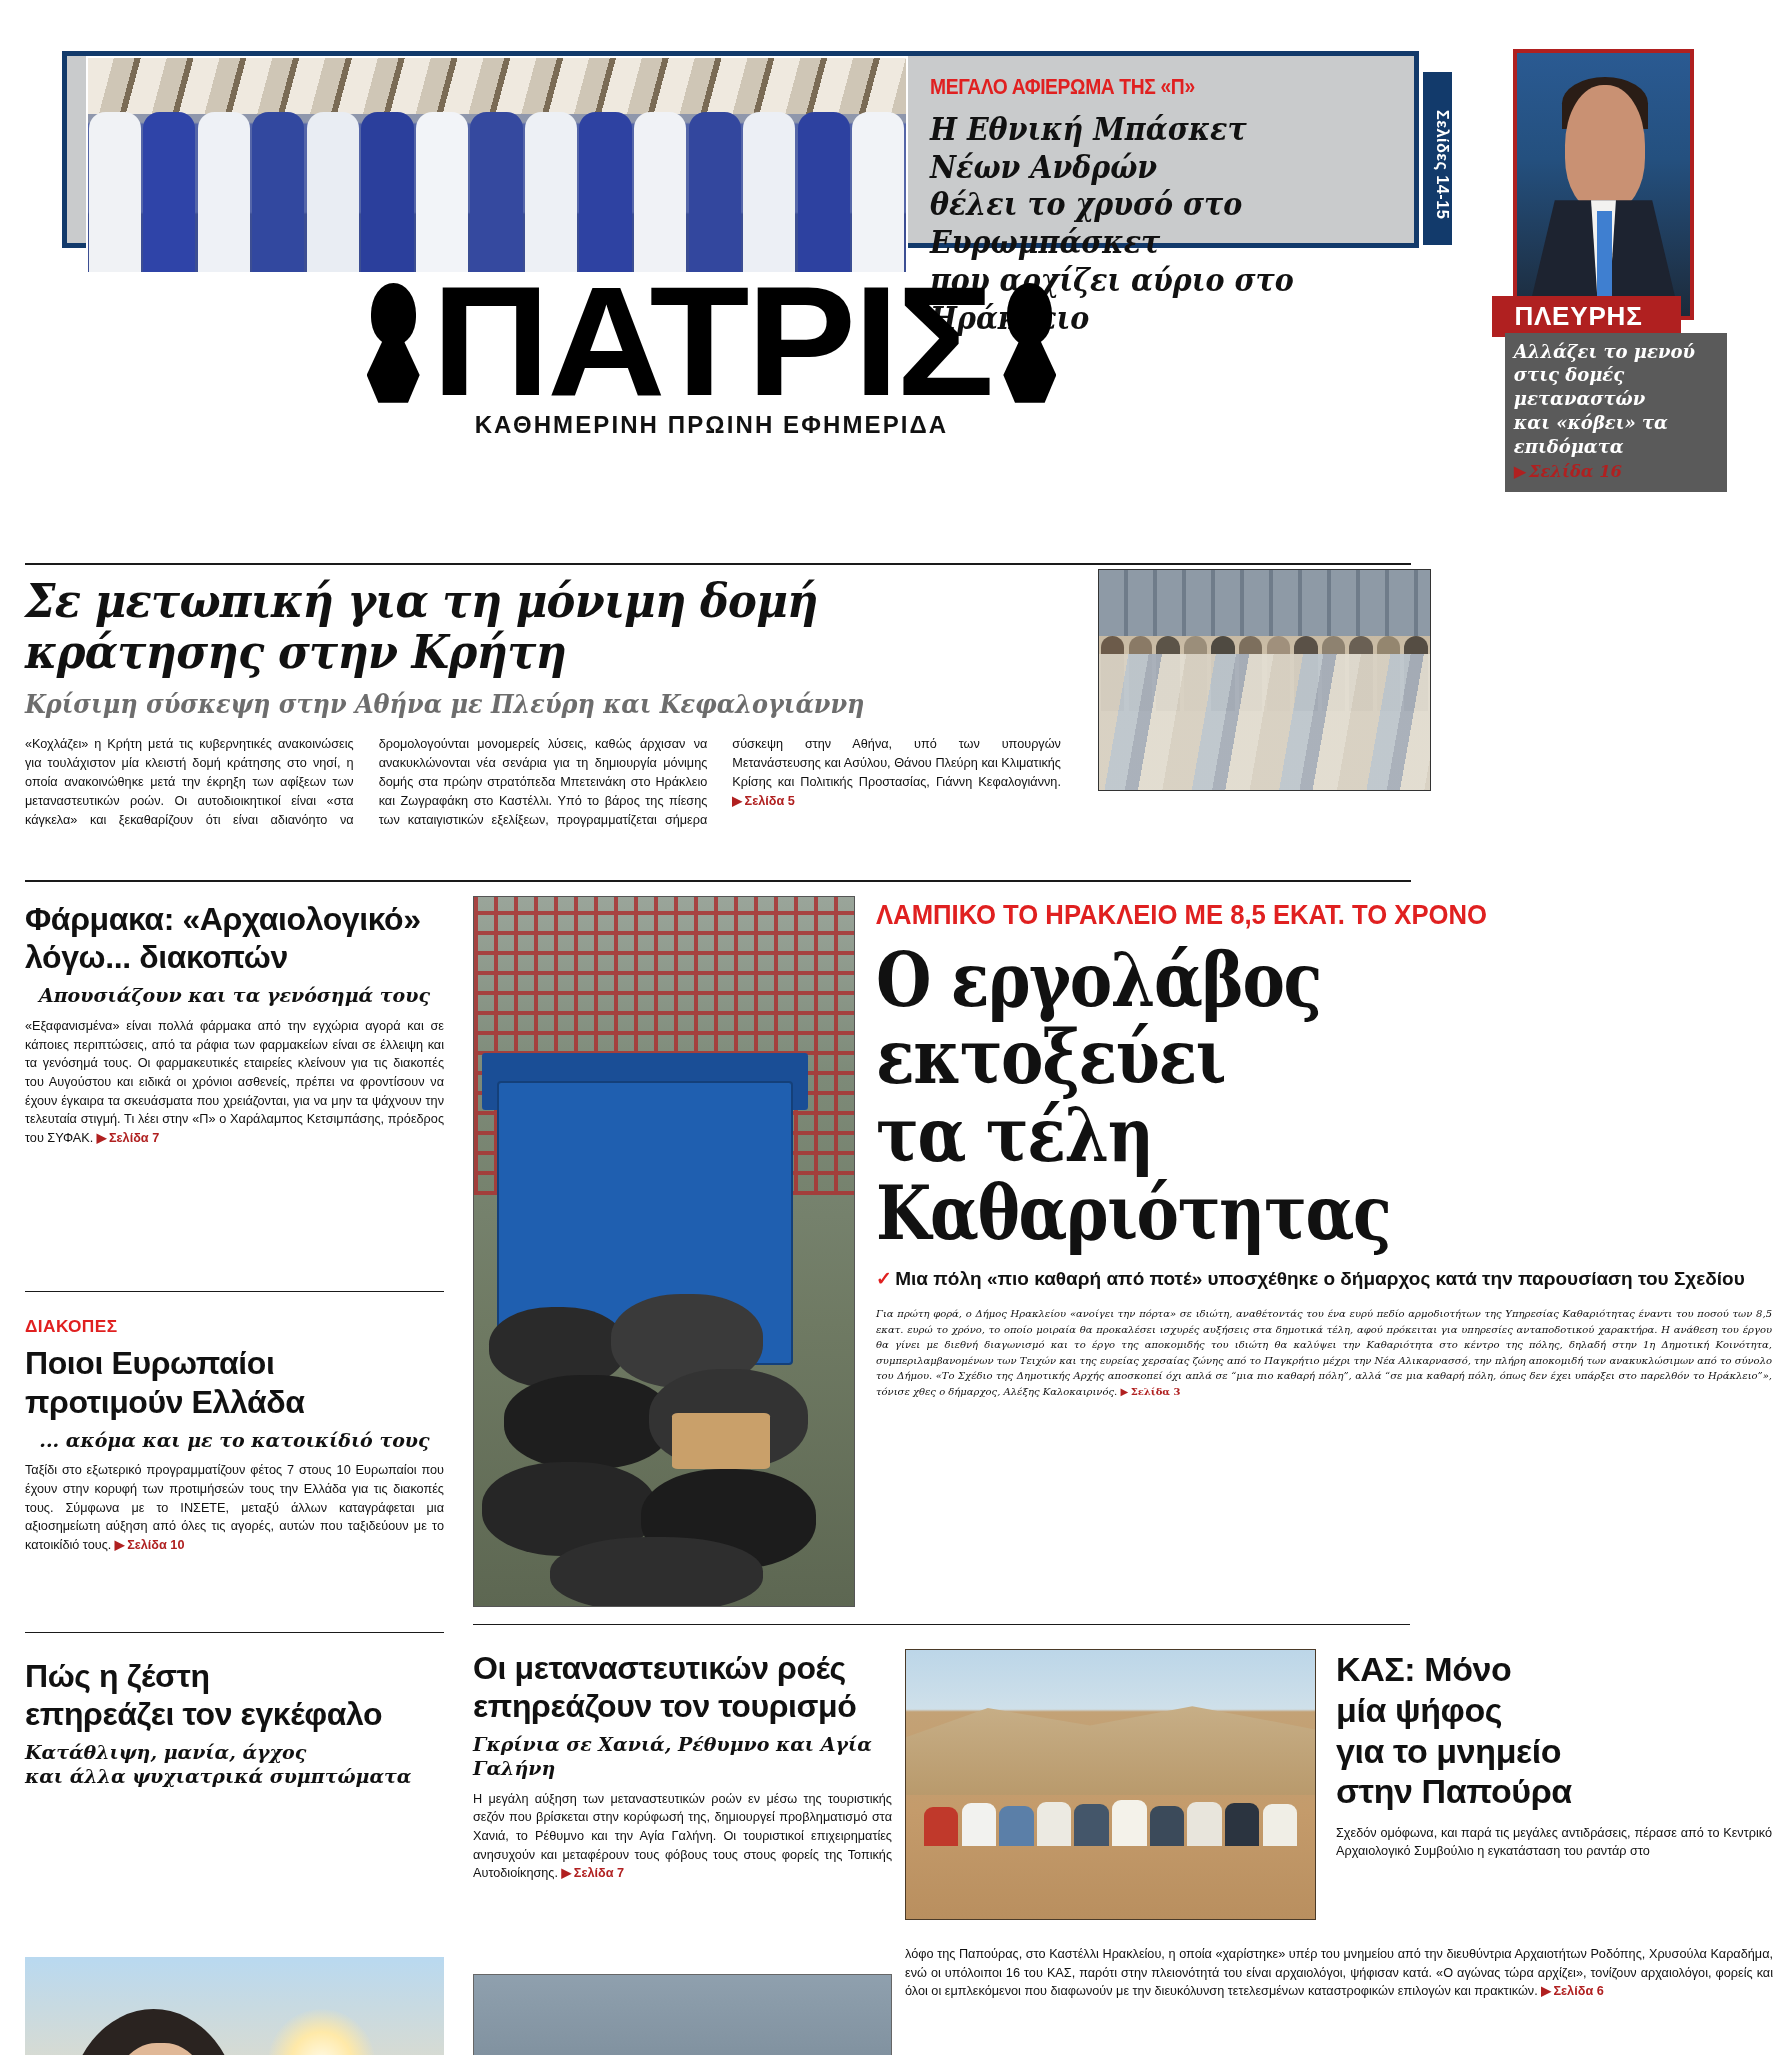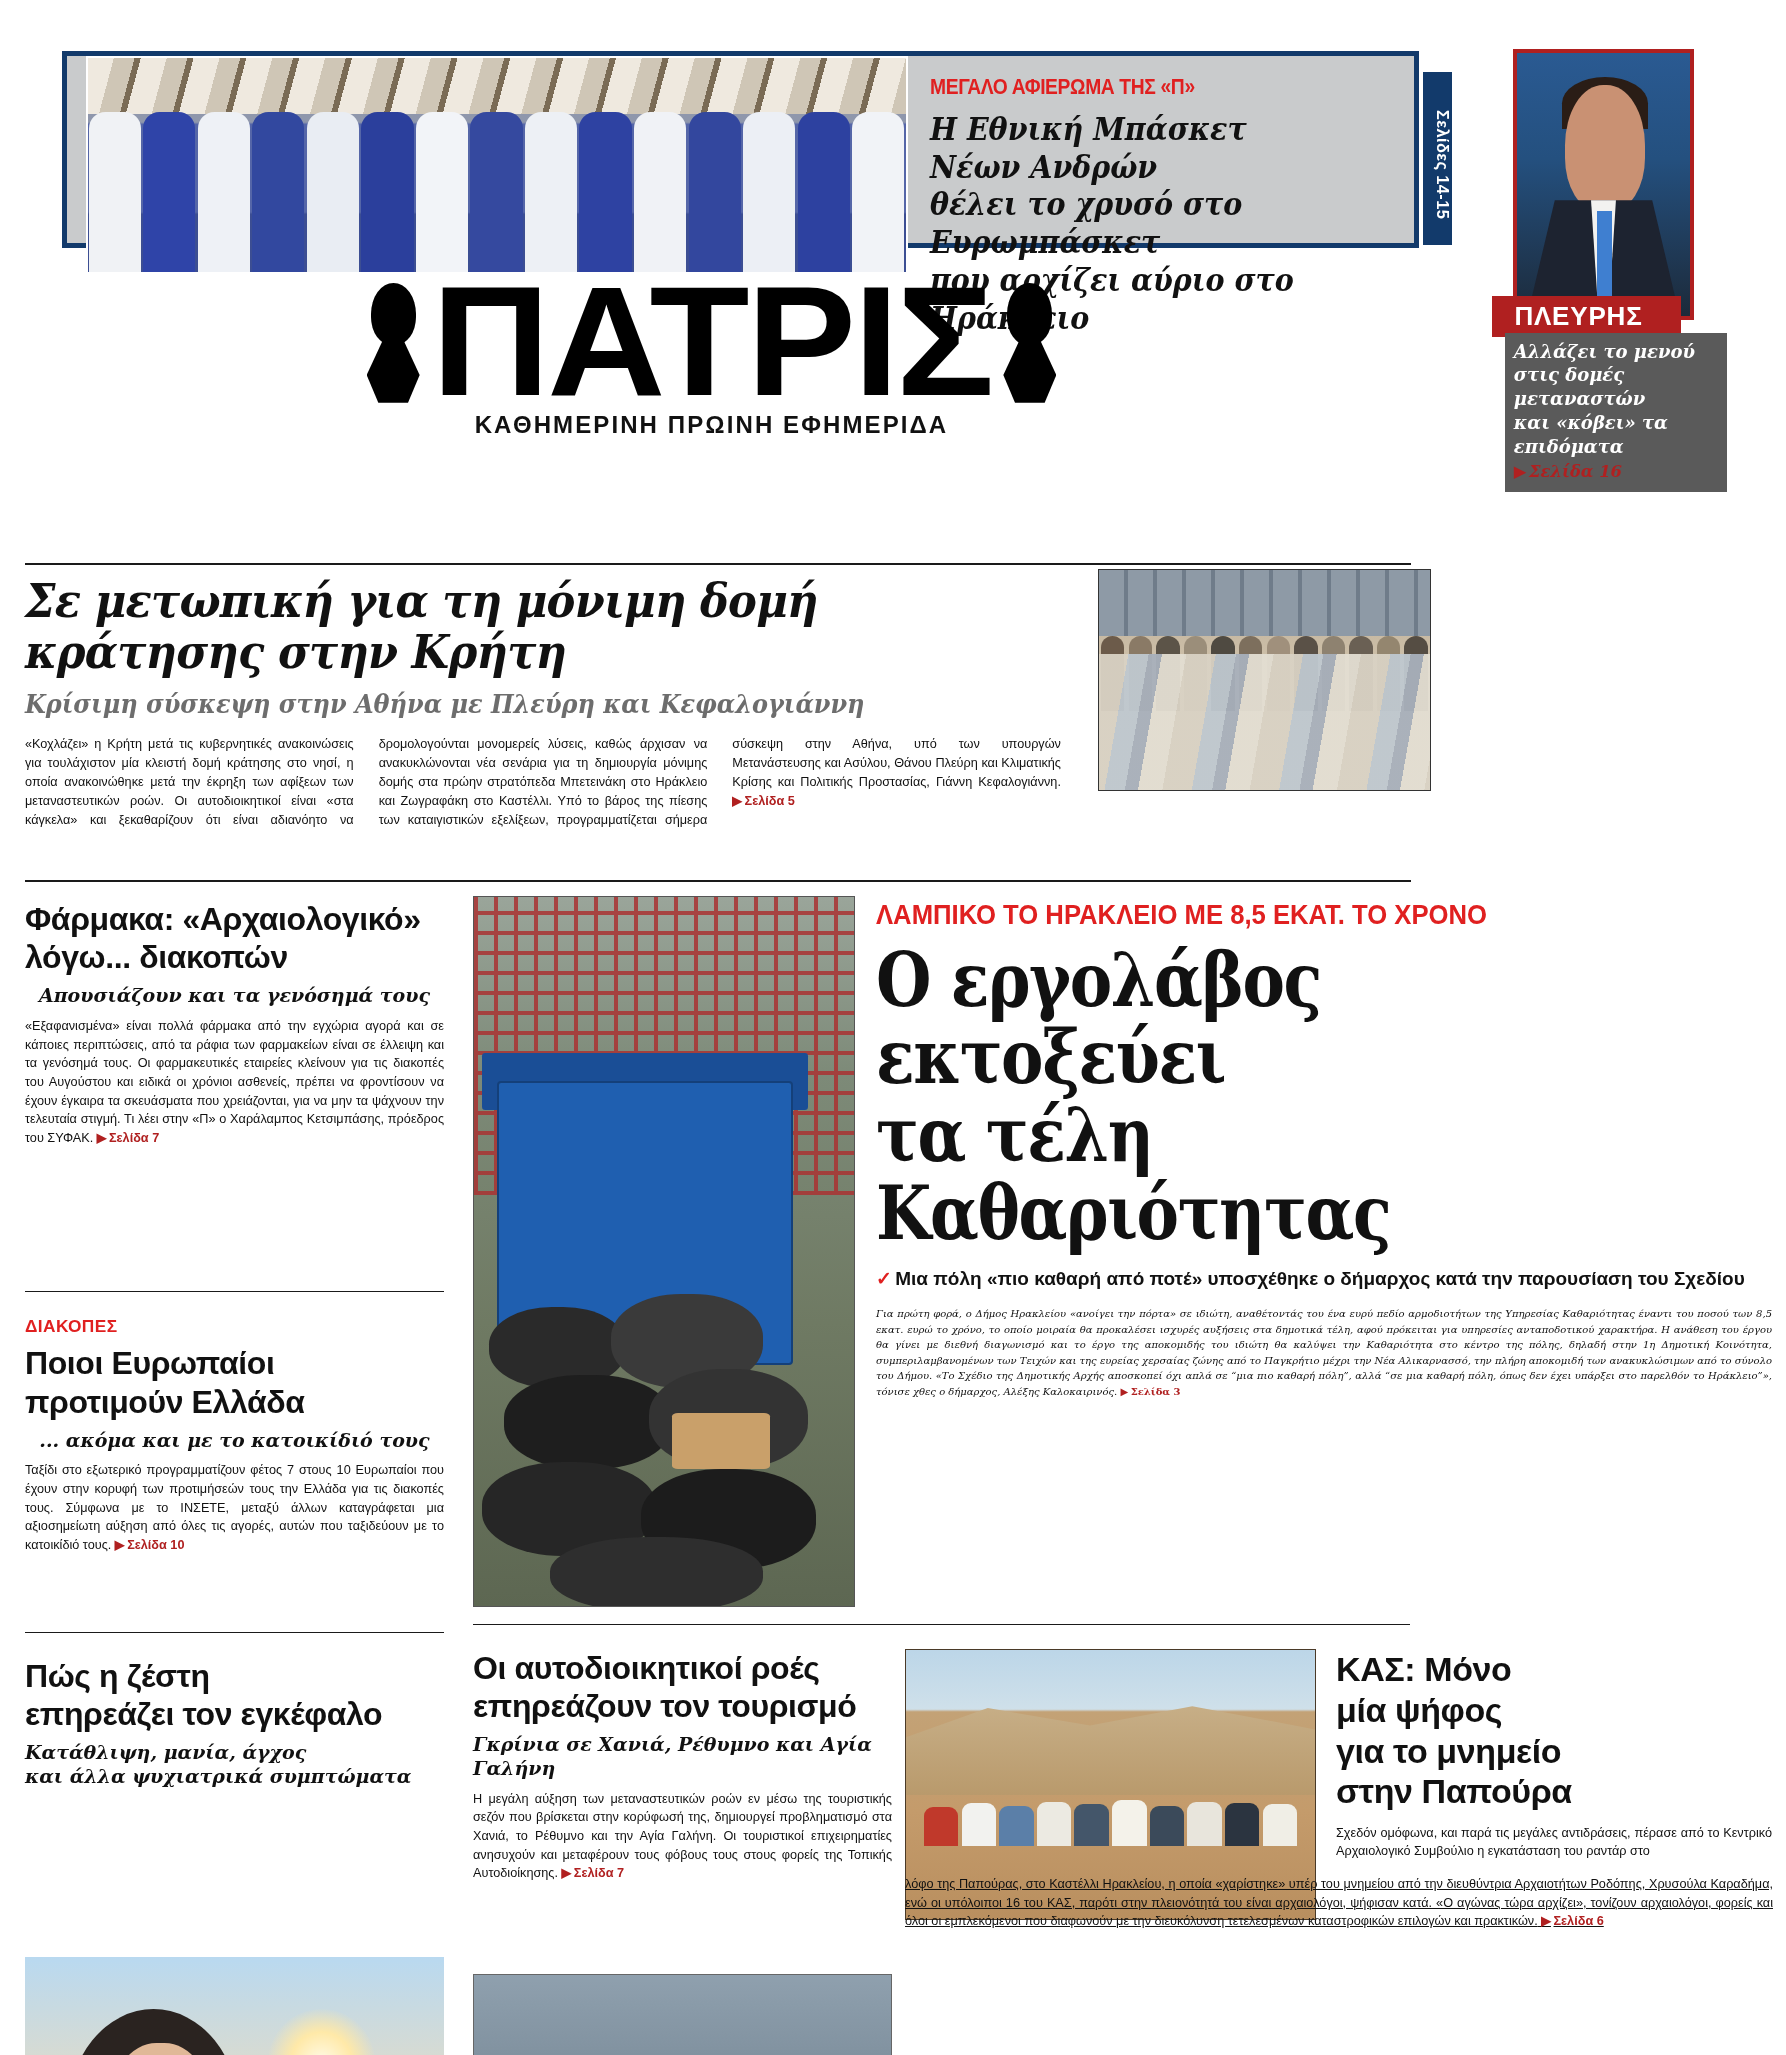--- a/index.html
+++ b/index.html
@@ -329,21 +329,21 @@
     <div class="mh-body">
       <span>Για πρώτη φορά, ο Δήμος Ηρακλείου «ανοίγει την πόρτα» σε ιδιώτη, αναθέτοντάς του ένα ευρύ πεδίο αρμοδιοτήτων της Υπηρεσίας Καθαριότητας έναντι του ποσού των 8,5 εκατ. ευρώ το χρόνο, το οποίο μοιραία θα προκαλέσει ισχυρές αυξήσεις στα δημοτικά τέλη, αφού πρόκειται για υπηρεσίες ανταποδοτικού χαρακτήρα. Η ανάθεση του έργου θα γίνει με διεθνή διαγωνισμό και το έργο της αποκομιδής του ιδιώτη θα καλύψει την Καθαριότητα στο κέντρο της πόλης, δηλαδή στην 1η Δημοτική Κοινότητα, συμπεριλαμβανομένων των Τειχών και της ευρείας χερσαίας ζώνης από το Παγκρήτιο μέχρι την Νέα Αλικαρνασσό, την πλήρη αποκομιδή των ανακυκλώσιμων από το σύνολο του Δήμου. «Το Σχέδιο της Δημοτικής Αρχής αποσκοπεί όχι απλά σε “μια πιο καθαρή πόλη”, αλλά “σε μια καθαρή πόλη, όπως δεν έχει υπάρξει στο παρελθόν το Ηράκλειο”», τόνισε χθες ο δήμαρχος, Αλέξης Καλοκαιρινός.</span>
       <span class="pg" style="font-style:normal">Σελίδα 3</span>
     </div>
   </div>
 
   <div class="hr" style="left:473px; top:1624px; width:937px; height:1.2px;"></div>
 
   <div style="position:absolute; left:473px; top:1649px; width:419px;">
     <div class="art-h1">
-      <div>Οι αυτοδιοικητικοί ροές</div>
+      <div>Οι μεταναστευτικών ροές</div>
       <div>επηρεάζουν τον τουρισμό</div>
     </div>
     <div class="art-deck" style="text-align:left;">Γκρίνια σε Χανιά, Ρέθυμνο και Αγία Γαλήνη</div>
     <div class="art-body">
       <span>Η μεγάλη αύξηση των μεταναστευτικών ροών εν μέσω της τουριστικής σεζόν που βρίσκεται στην κορύφωσή της, δημιουργεί προβληματισμό στα Χανιά, το Ρέθυμνο και την Αγία Γαλήνη. Οι τουριστικοί επιχειρηματίες ανησυχούν και μεταφέρουν τους φόβους τους στους φορείς της Τοπικής Αυτοδιοίκησης.</span>
       <span class="pg">Σελίδα 7</span>
     </div>
   </div>
   <div class="migphoto" style="top:1974px;">
     <div class="mp-bg"></div>
@@ -378,21 +378,21 @@
   </div>
   <div style="position:absolute; left:1336px; top:1649px; width:436px;">
     <div class="art-h1" style="font-size:34px;">
       <div>ΚΑΣ: Μόνο</div>
       <div>μία ψήφος</div>
       <div>για το μνημείο</div>
       <div>στην Παπούρα</div>
     </div>
     <div class="art-body" style="margin-top:11.5px;">Σχεδόν ομόφωνα, και παρά τις μεγάλες αντιδράσεις, πέρασε από το Κεντρικό Αρχαιολογικό Συμβούλιο η εγκατάσταση του ραντάρ στο</div>
   </div>
-  <div style="position:absolute; left:905px; top:1875px; width:868px;text-decoration:underline;">
+  <div style="position:absolute; left:905px; top:1945px; width:868px;">
     <div class="art-body" style="margin-top:0">
       <span>λόφο της Παπούρας, στο Καστέλλι Ηρακλείου, η οποία «χαρίστηκε» υπέρ του μνημείου από την διευθύντρια Αρχαιοτήτων Ροδόπης, Χρυσούλα Καραδήμα, ενώ οι υπόλοιποι 16 του ΚΑΣ, παρότι στην πλειονότητά του είναι αρχαιολόγοι, ψήφισαν κατά. «Ο αγώνας τώρα αρχίζει», τονίζουν αρχαιολόγοι, φορείς και όλοι οι εμπλεκόμενοι που διαφωνούν με την διευκόλυνση τετελεσμένων καταστροφικών επιλογών και πρακτικών.</span>
       <span class="pg">Σελίδα 6</span>
     </div>
   </div>
 
 </div>
 
 
 </body></html>

